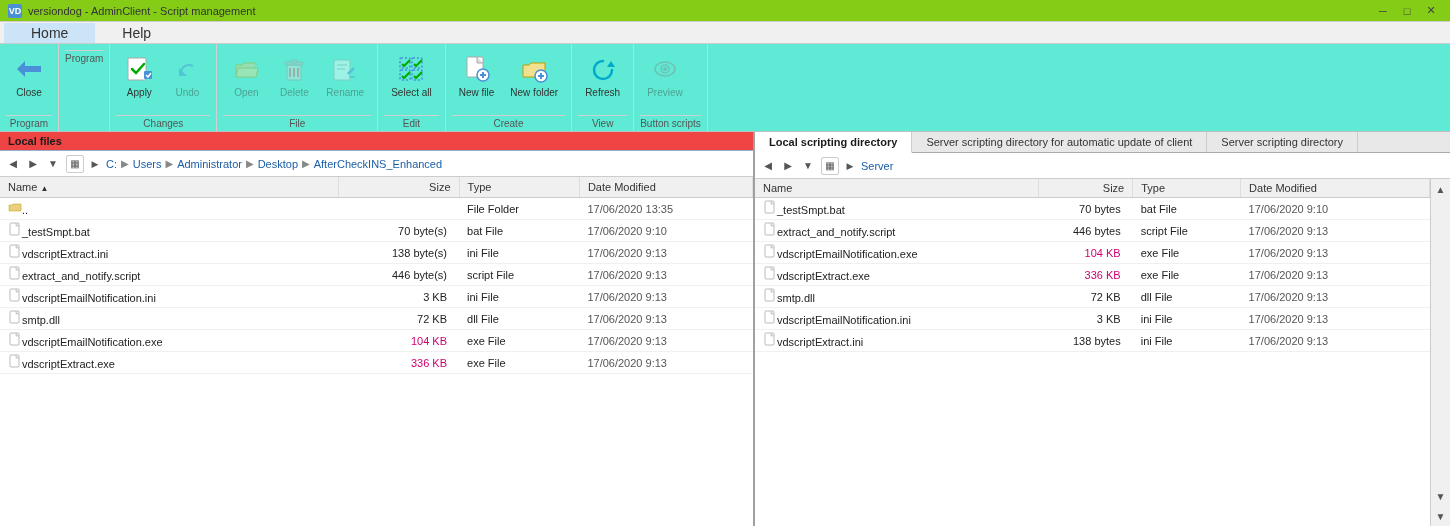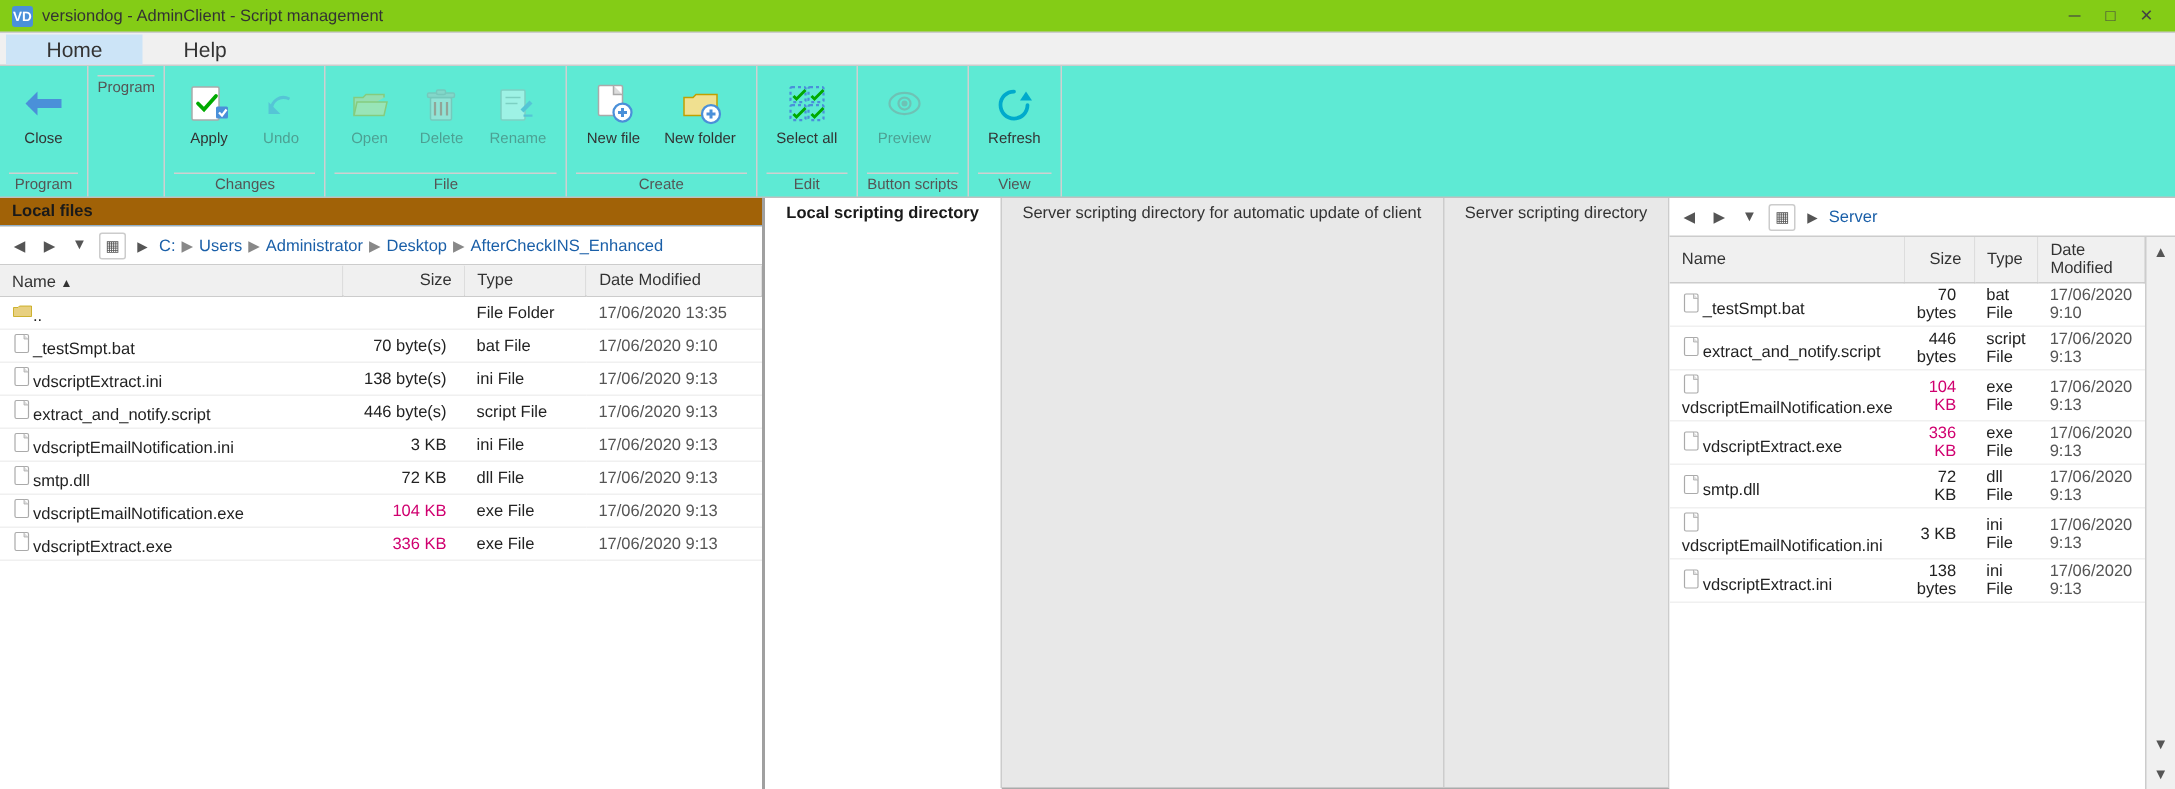--- a/index.html
+++ b/index.html
@@ -90,21 +90,21 @@
     }
 
     
     .local-panel {
       width: 755px;
       display: flex;
       flex-direction: column;
       border-right: 2px solid #a0a0a0;
     }
     .panel-header {
-      background: #a16207;
+      background: #ef4444;
       padding: 3px 8px;
       font-weight: bold;
       font-size: 11px;
       color: #1a1a1a;
       border-bottom: 1px solid #90b0cc;
     }
 
     
     .breadcrumb-bar {
       display: flex;
@@ -160,21 +160,21 @@
       font-size: 11px;
       color: #222;
     }
     .td-size { text-align: right; padding-right: 12px; }
     .td-date { color: #555; }
 
     
     .right-panel {
       flex: 1;
       display: flex;
-      flex-direction: row;
+      flex-direction: column;
     }
     .tabs-bar {
       display: flex;
       background: #e8e8e8;
       border-bottom: 1px solid #aaa;
     }
     .tab {
       padding: 4px 14px;
       font-size: 11px;
       cursor: pointer;
@@ -324,49 +324,20 @@
             <line x1="6" y1="10" x2="16" y2="10" stroke="#aaa" stroke-width="1"></line>
             <line x1="6" y1="14" x2="14" y2="14" stroke="#aaa" stroke-width="1"></line>
             <path d="M18,20 L24,14 L22,12 L16,18 Z" fill="#4a90d9"></path>
             <line x1="18" y1="22" x2="24" y2="22" stroke="#4a90d9" stroke-width="1.5"></line>
           </svg>
         </div>
         <div class="btn-label">Rename</div>
       </div>
     </div>
     <div class="ribbon-label">File</div>
-  </div>
-
-  <div class="ribbon-group">
-    <div class="ribbon-buttons">
-      <div class="ribbon-btn">
-        <div class="btn-icon">
-          <svg class="icon-svg" viewBox="0 0 28 28" xmlns="http://www.w3.org/2000/svg">
-            <rect x="4" y="2" width="16" height="20" rx="1" fill="white" stroke="#aaa" stroke-width="1"></rect>
-            <polyline points="14,2 14,8 20,8" fill="#ddd" stroke="#aaa" stroke-width="1"></polyline>
-            <circle cx="20" cy="20" r="6" fill="white" stroke="#4a90d9" stroke-width="1.5"></circle>
-            <line x1="17" y1="20" x2="23" y2="20" stroke="#4a90d9" stroke-width="2"></line>
-            <line x1="20" y1="17" x2="20" y2="23" stroke="#4a90d9" stroke-width="2"></line>
-          </svg>
-        </div>
-        <div class="btn-label">New file</div>
-      </div>
-      <div class="ribbon-btn">
-        <div class="btn-icon">
-          <svg class="icon-svg" viewBox="0 0 28 28" xmlns="http://www.w3.org/2000/svg">
-            <path d="M3,22 L3,10 L9,10 L11,8 L25,8 L25,22 Z" fill="#f0e090" stroke="#c0a000" stroke-width="1"></path>
-            <circle cx="21" cy="21" r="6" fill="white" stroke="#4a90d9" stroke-width="1.5"></circle>
-            <line x1="18" y1="21" x2="24" y2="21" stroke="#4a90d9" stroke-width="2"></line>
-            <line x1="21" y1="18" x2="21" y2="24" stroke="#4a90d9" stroke-width="2"></line>
-          </svg>
-        </div>
-        <div class="btn-label">New folder</div>
-      </div>
-    </div>
-    <div class="ribbon-label">Create</div>
   </div>
 
   <div class="ribbon-group">
     <div class="ribbon-buttons">
       <div class="ribbon-btn">
         <div class="btn-icon">
           <svg class="icon-svg" viewBox="0 0 28 28" xmlns="http://www.w3.org/2000/svg">
             <rect x="3" y="3" width="10" height="10" rx="1" fill="none" stroke="#4a90d9" stroke-width="1.5" stroke-dasharray="2,2"></rect>
             <rect x="15" y="3" width="10" height="10" rx="1" fill="none" stroke="#4a90d9" stroke-width="1.5" stroke-dasharray="2,2"></rect>
             <rect x="3" y="15" width="10" height="10" rx="1" fill="none" stroke="#4a90d9" stroke-width="1.5" stroke-dasharray="2,2"></rect>
@@ -378,47 +349,76 @@
           </svg>
         </div>
         <div class="btn-label">Select all</div>
       </div>
     </div>
     <div class="ribbon-label">Edit</div>
   </div>
 
   <div class="ribbon-group">
     <div class="ribbon-buttons">
+      <div class="ribbon-btn">
+        <div class="btn-icon">
+          <svg class="icon-svg" viewBox="0 0 28 28" xmlns="http://www.w3.org/2000/svg">
+            <rect x="4" y="2" width="16" height="20" rx="1" fill="white" stroke="#aaa" stroke-width="1"></rect>
+            <polyline points="14,2 14,8 20,8" fill="#ddd" stroke="#aaa" stroke-width="1"></polyline>
+            <circle cx="20" cy="20" r="6" fill="white" stroke="#4a90d9" stroke-width="1.5"></circle>
+            <line x1="17" y1="20" x2="23" y2="20" stroke="#4a90d9" stroke-width="2"></line>
+            <line x1="20" y1="17" x2="20" y2="23" stroke="#4a90d9" stroke-width="2"></line>
+          </svg>
+        </div>
+        <div class="btn-label">New file</div>
+      </div>
+      <div class="ribbon-btn">
+        <div class="btn-icon">
+          <svg class="icon-svg" viewBox="0 0 28 28" xmlns="http://www.w3.org/2000/svg">
+            <path d="M3,22 L3,10 L9,10 L11,8 L25,8 L25,22 Z" fill="#f0e090" stroke="#c0a000" stroke-width="1"></path>
+            <circle cx="21" cy="21" r="6" fill="white" stroke="#4a90d9" stroke-width="1.5"></circle>
+            <line x1="18" y1="21" x2="24" y2="21" stroke="#4a90d9" stroke-width="2"></line>
+            <line x1="21" y1="18" x2="21" y2="24" stroke="#4a90d9" stroke-width="2"></line>
+          </svg>
+        </div>
+        <div class="btn-label">New folder</div>
+      </div>
+    </div>
+    <div class="ribbon-label">Create</div>
+  </div>
+
+  <div class="ribbon-group">
+    <div class="ribbon-buttons">
+      <div class="ribbon-btn">
+        <div class="btn-icon">
+          <svg class="icon-svg" viewBox="0 0 28 28" xmlns="http://www.w3.org/2000/svg">
+            <path d="M14,6 C9,6 5,10 5,15 C5,20 9,24 14,24 C19,24 23,20 23,15" stroke="#00aacc" stroke-width="2.5" fill="none" stroke-linecap="round"></path>
+            <polygon points="22,6 26,12 18,12" fill="#00aacc"></polygon>
+          </svg>
+        </div>
+        <div class="btn-label">Refresh</div>
+      </div>
+    </div>
+    <div class="ribbon-label">View</div>
+  </div>
+
+  <div class="ribbon-group">
+    <div class="ribbon-buttons">
       <div class="ribbon-btn disabled">
         <div class="btn-icon">
           <svg class="icon-svg" viewBox="0 0 28 28" xmlns="http://www.w3.org/2000/svg">
             <ellipse cx="14" cy="14" rx="10" ry="7" fill="none" stroke="#888" stroke-width="1.5"></ellipse>
             <circle cx="14" cy="14" r="4" fill="none" stroke="#888" stroke-width="1.5"></circle>
             <circle cx="14" cy="14" r="2" fill="#888"></circle>
           </svg>
         </div>
         <div class="btn-label">Preview</div>
       </div>
     </div>
     <div class="ribbon-label">Button scripts</div>
-  </div>
-
-  <div class="ribbon-group">
-    <div class="ribbon-buttons">
-      <div class="ribbon-btn">
-        <div class="btn-icon">
-          <svg class="icon-svg" viewBox="0 0 28 28" xmlns="http://www.w3.org/2000/svg">
-            <path d="M14,6 C9,6 5,10 5,15 C5,20 9,24 14,24 C19,24 23,20 23,15" stroke="#00aacc" stroke-width="2.5" fill="none" stroke-linecap="round"></path>
-            <polygon points="22,6 26,12 18,12" fill="#00aacc"></polygon>
-          </svg>
-        </div>
-        <div class="btn-label">Refresh</div>
-      </div>
-    </div>
-    <div class="ribbon-label">View</div>
   </div>
 </div>
 
 <div class="content-area">
 
   <div class="local-panel">
     <div class="panel-header">Local files</div>
 
     <div class="breadcrumb-bar">
       <div class="bread-btn">◀</div>

